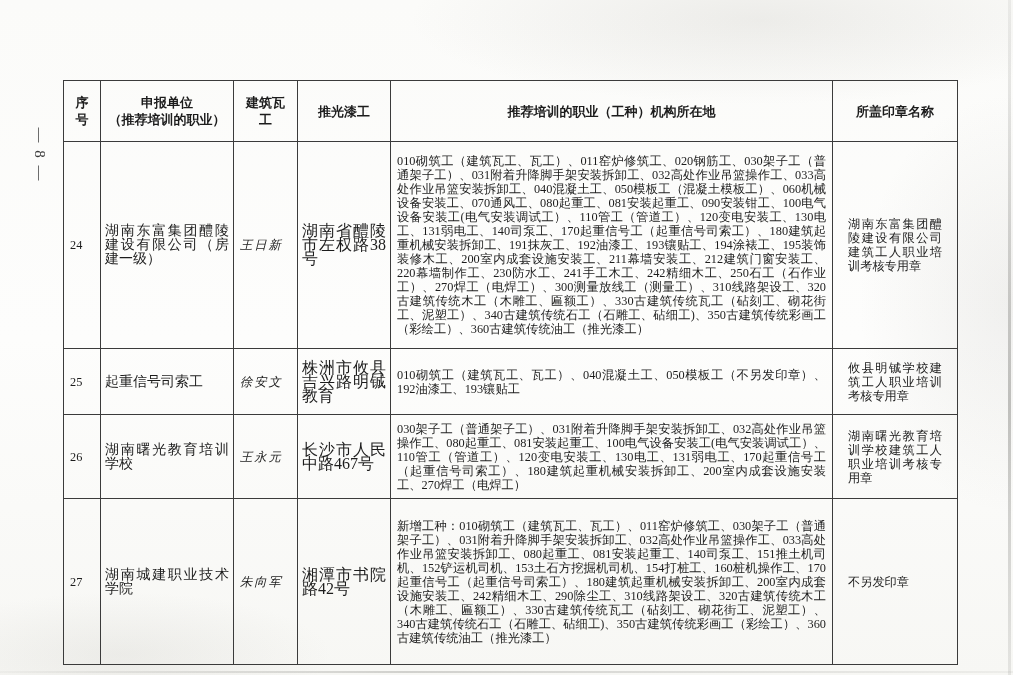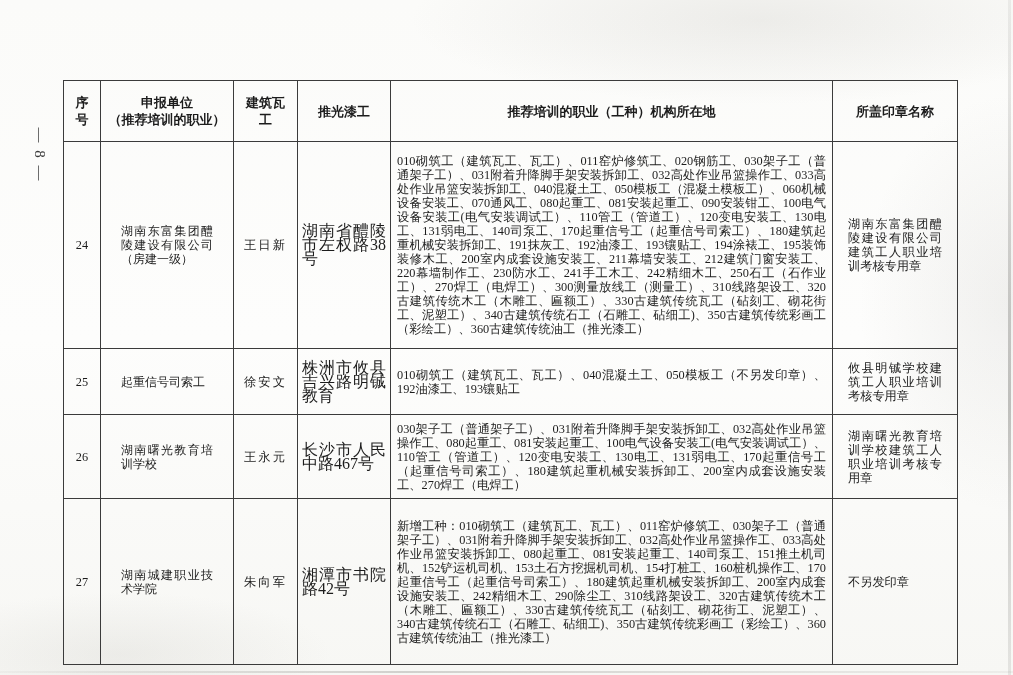--- a/index.html
+++ b/index.html
@@ -71,23 +71,23 @@
     text-align: center;
     font-size: 13px;
     line-height: 17px;
     height: 56px;
     white-space: pre-line;
   }
   tr.row-24 { height: 207px; }
   tr.row-25 { height: 66px; }
   tr.row-26 { height: 84px; }
   tr.row-27 { height: 166px; }
-  td.c-no   { text-align: center; }
-  td.c-org  { text-align: justify; text-justify: inter-character; padding: 2px 20px; font-size: 12px; }
-  td.c-rep  { text-align: center; letter-spacing: 2px; }
+  td.c-no   { }
+  td.c-org  { text-align: justify; text-justify: inter-character; padding: 2px 4px; font-size: 14px; }
+  td.c-rep  { letter-spacing: 2px; font-style: italic; }
   td.c-addr { text-align: justify; text-justify: inter-character; padding: 2px 4px; font-size: 16px; }
   td.c-jobs { text-align: justify; text-justify: inter-character; }
   td.c-seal { text-align: justify; text-justify: inter-character; font-size: 12.2px; padding: 2px 15px; }
 </style>
 </head>
 <body>
 
 <div class="scan-page">
 
   <div class="side-page-number">— 8 —</div>

